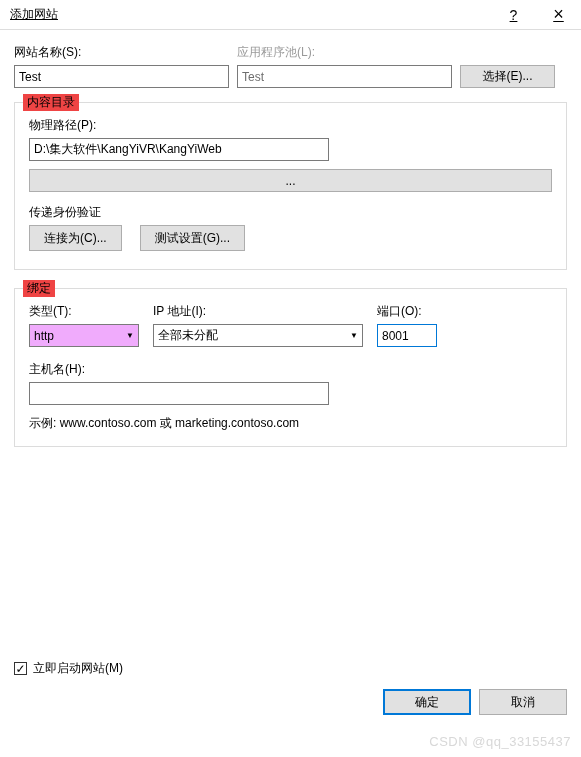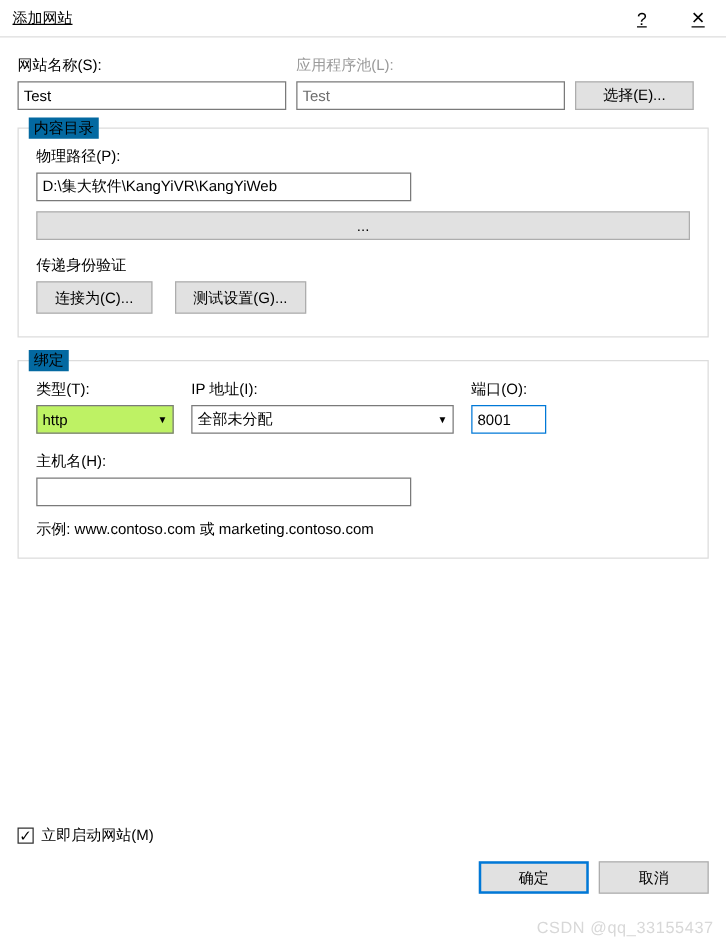--- a/index.html
+++ b/index.html
@@ -88,28 +88,28 @@
     .fieldset {
       border: 1px solid #dcdcdc;
       padding: 14px 14px 18px 14px;
       margin-bottom: 18px;
       position: relative;
     }
     .fieldset-legend {
       position: absolute;
       top: -9px;
       left: 8px;
-      background: #0369a1;
+      background: #ef4444;
       padding: 0 4px;
       color: #000;
     }
     .select {
       height: 23px;
       border: 1px solid #7a7a7a;
-      background: #bef264;
+      background: #f0abfc;
       display: flex;
       align-items: center;
       padding: 0 4px;
       justify-content: space-between;
     }
     .select.white {
       background: #fff;
     }
     .select .arrow {
       font-size: 8px;

